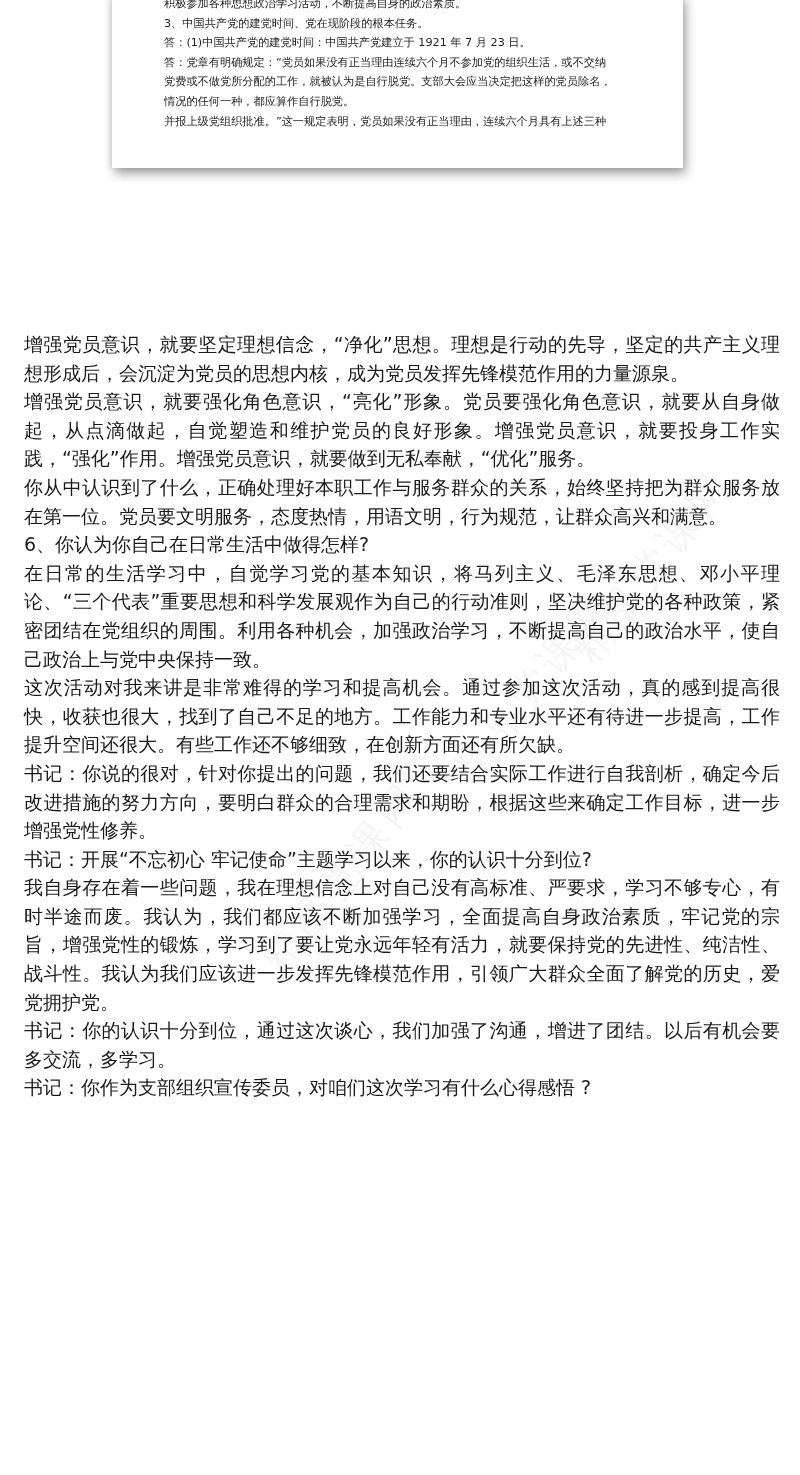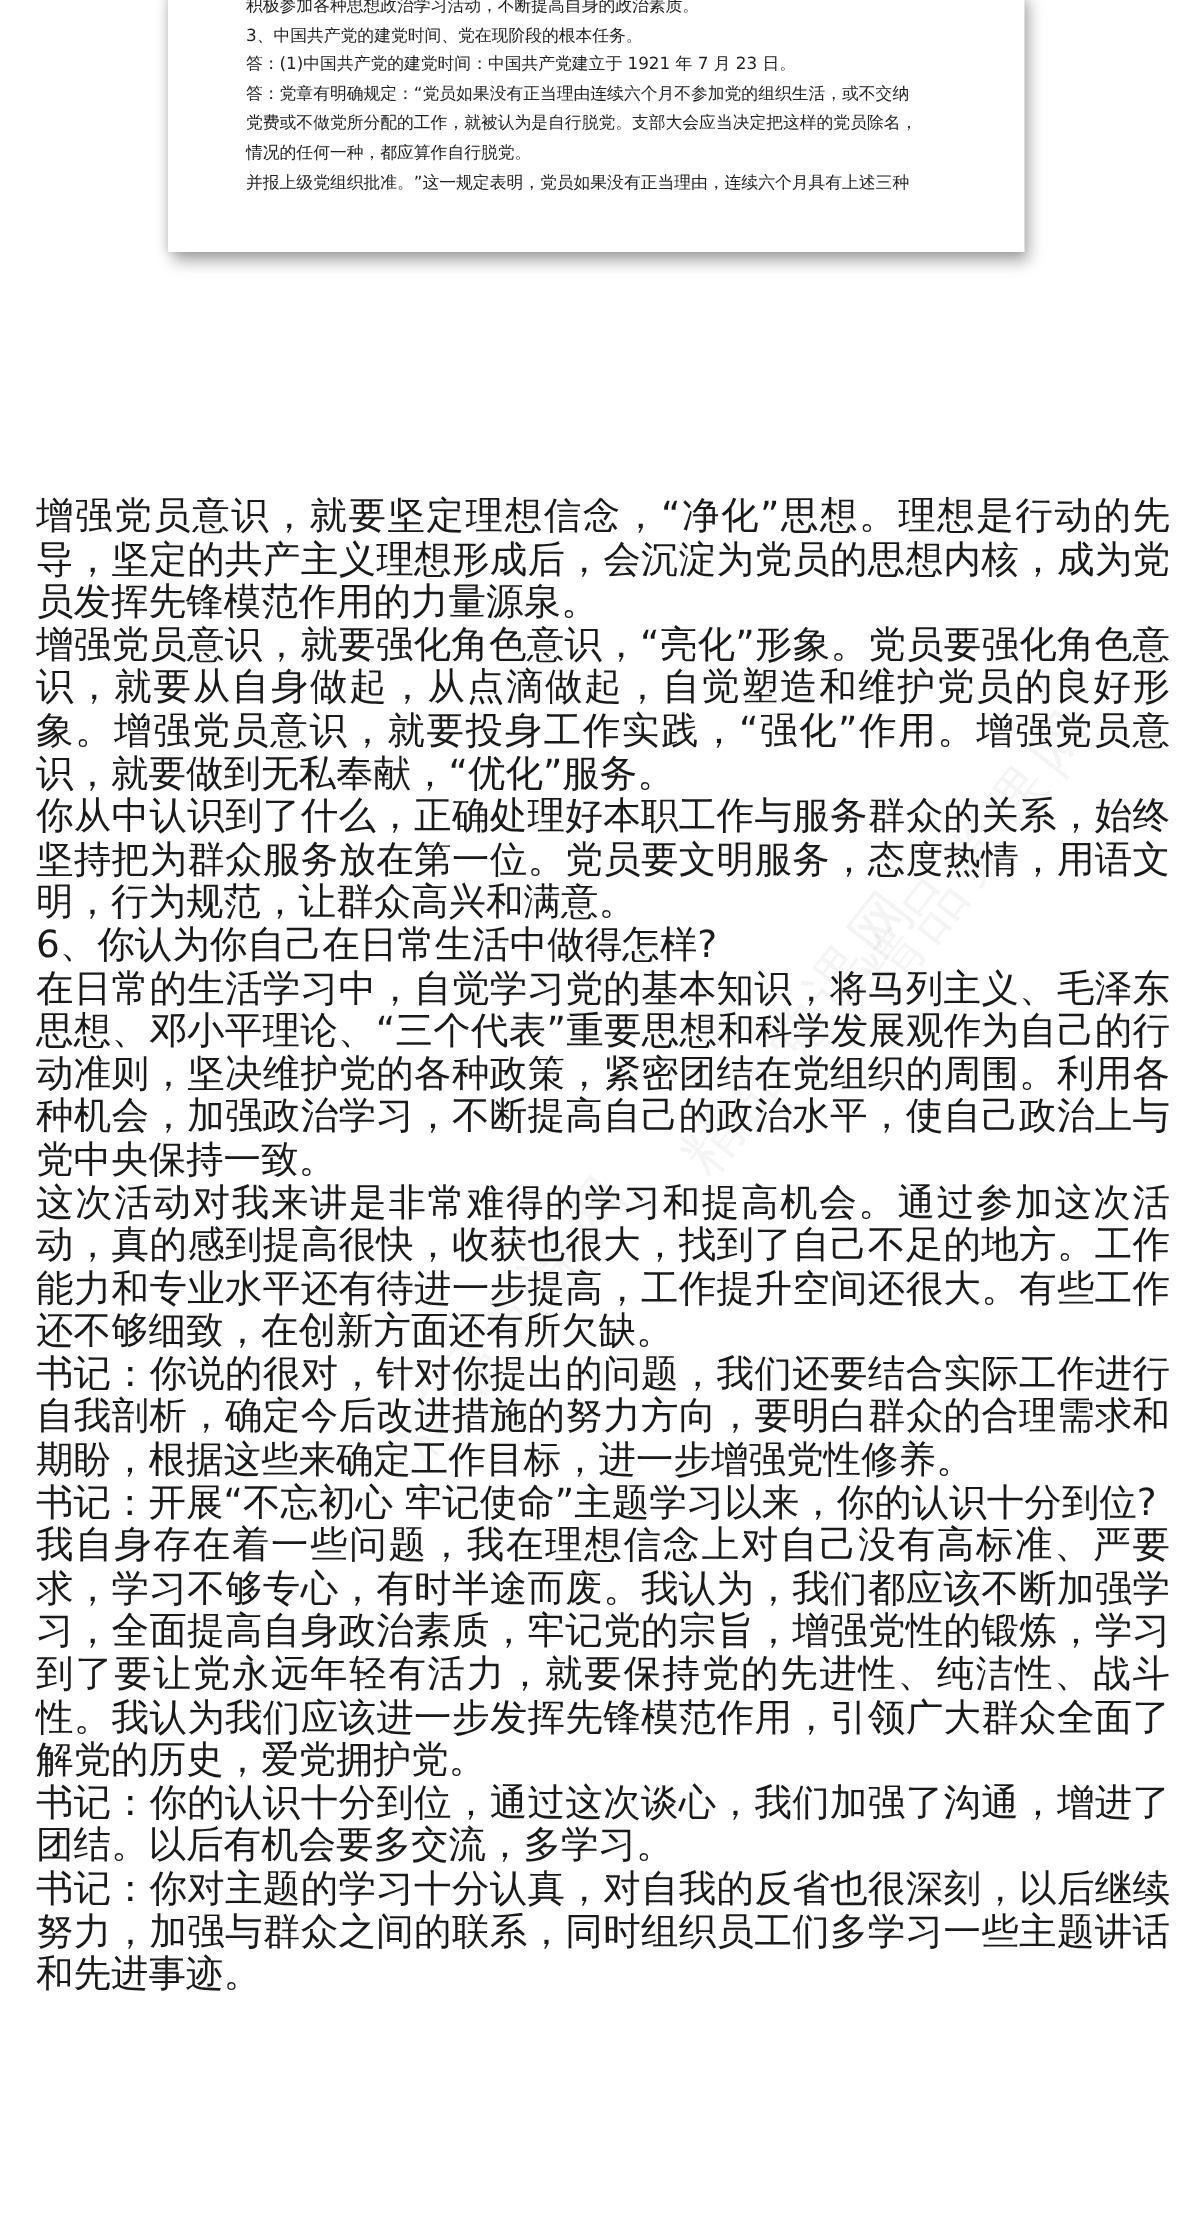--- a/index.html
+++ b/index.html
@@ -50,21 +50,21 @@
       pointer-events: none;
       font-family: "DejaVu Sans", sans-serif;
     }
 
     
     .article {
       position: absolute;
       left: 24px;
       top: 330px;
       width: 756px;
-      font-size: 25px;
+      font-size: 19px;
       line-height: 28.6px;
       color: #1a1a1a;
     }
     .article p {
       margin: 0;
       text-align: justify;
       text-align-last: left;
     }
   </style>
 </head>
@@ -91,14 +91,14 @@
   <p>增强党员意识，就要坚定理想信念，“净化”思想。理想是行动的先导，坚定的共产主义理想形成后，会沉淀为党员的思想内核，成为党员发挥先锋模范作用的力量源泉。</p>
   <p>增强党员意识，就要强化角色意识，“亮化”形象。党员要强化角色意识，就要从自身做起，从点滴做起，自觉塑造和维护党员的良好形象。增强党员意识，就要投身工作实践，“强化”作用。增强党员意识，就要做到无私奉献，“优化”服务。</p>
   <p>你从中认识到了什么，正确处理好本职工作与服务群众的关系，始终坚持把为群众服务放在第一位。党员要文明服务，态度热情，用语文明，行为规范，让群众高兴和满意。</p>
   <p>6、你认为你自己在日常生活中做得怎样?</p>
   <p>在日常的生活学习中，自觉学习党的基本知识，将马列主义、毛泽东思想、邓小平理论、“三个代表”重要思想和科学发展观作为自己的行动准则，坚决维护党的各种政策，紧密团结在党组织的周围。利用各种机会，加强政治学习，不断提高自己的政治水平，使自己政治上与党中央保持一致。</p>
   <p>这次活动对我来讲是非常难得的学习和提高机会。通过参加这次活动，真的感到提高很快，收获也很大，找到了自己不足的地方。工作能力和专业水平还有待进一步提高，工作提升空间还很大。有些工作还不够细致，在创新方面还有所欠缺。</p>
   <p>书记：你说的很对，针对你提出的问题，我们还要结合实际工作进行自我剖析，确定今后改进措施的努力方向，要明白群众的合理需求和期盼，根据这些来确定工作目标，进一步增强党性修养。</p>
   <p>书记：开展“不忘初心  牢记使命”主题学习以来，你的认识十分到位?</p>
   <p>我自身存在着一些问题，我在理想信念上对自己没有高标准、严要求，学习不够专心，有时半途而废。我认为，我们都应该不断加强学习，全面提高自身政治素质，牢记党的宗旨，增强党性的锻炼，学习到了要让党永远年轻有活力，就要保持党的先进性、纯洁性、战斗性。我认为我们应该进一步发挥先锋模范作用，引领广大群众全面了解党的历史，爱党拥护党。</p>
   <p>书记：你的认识十分到位，通过这次谈心，我们加强了沟通，增进了团结。以后有机会要多交流，多学习。</p>
-  <p>书记：你对主题的学习十分认真，对自我的反省也很深刻，以后继续努力，加强与群众之间的联系，同时组织员工们多学习一些主题讲话和先进事迹。</p>
+  <p>书记：你作为支部组织宣传委员，对咱们这次学习有什么心得感悟 ?</p>
 </div>
 
 </body></html>

